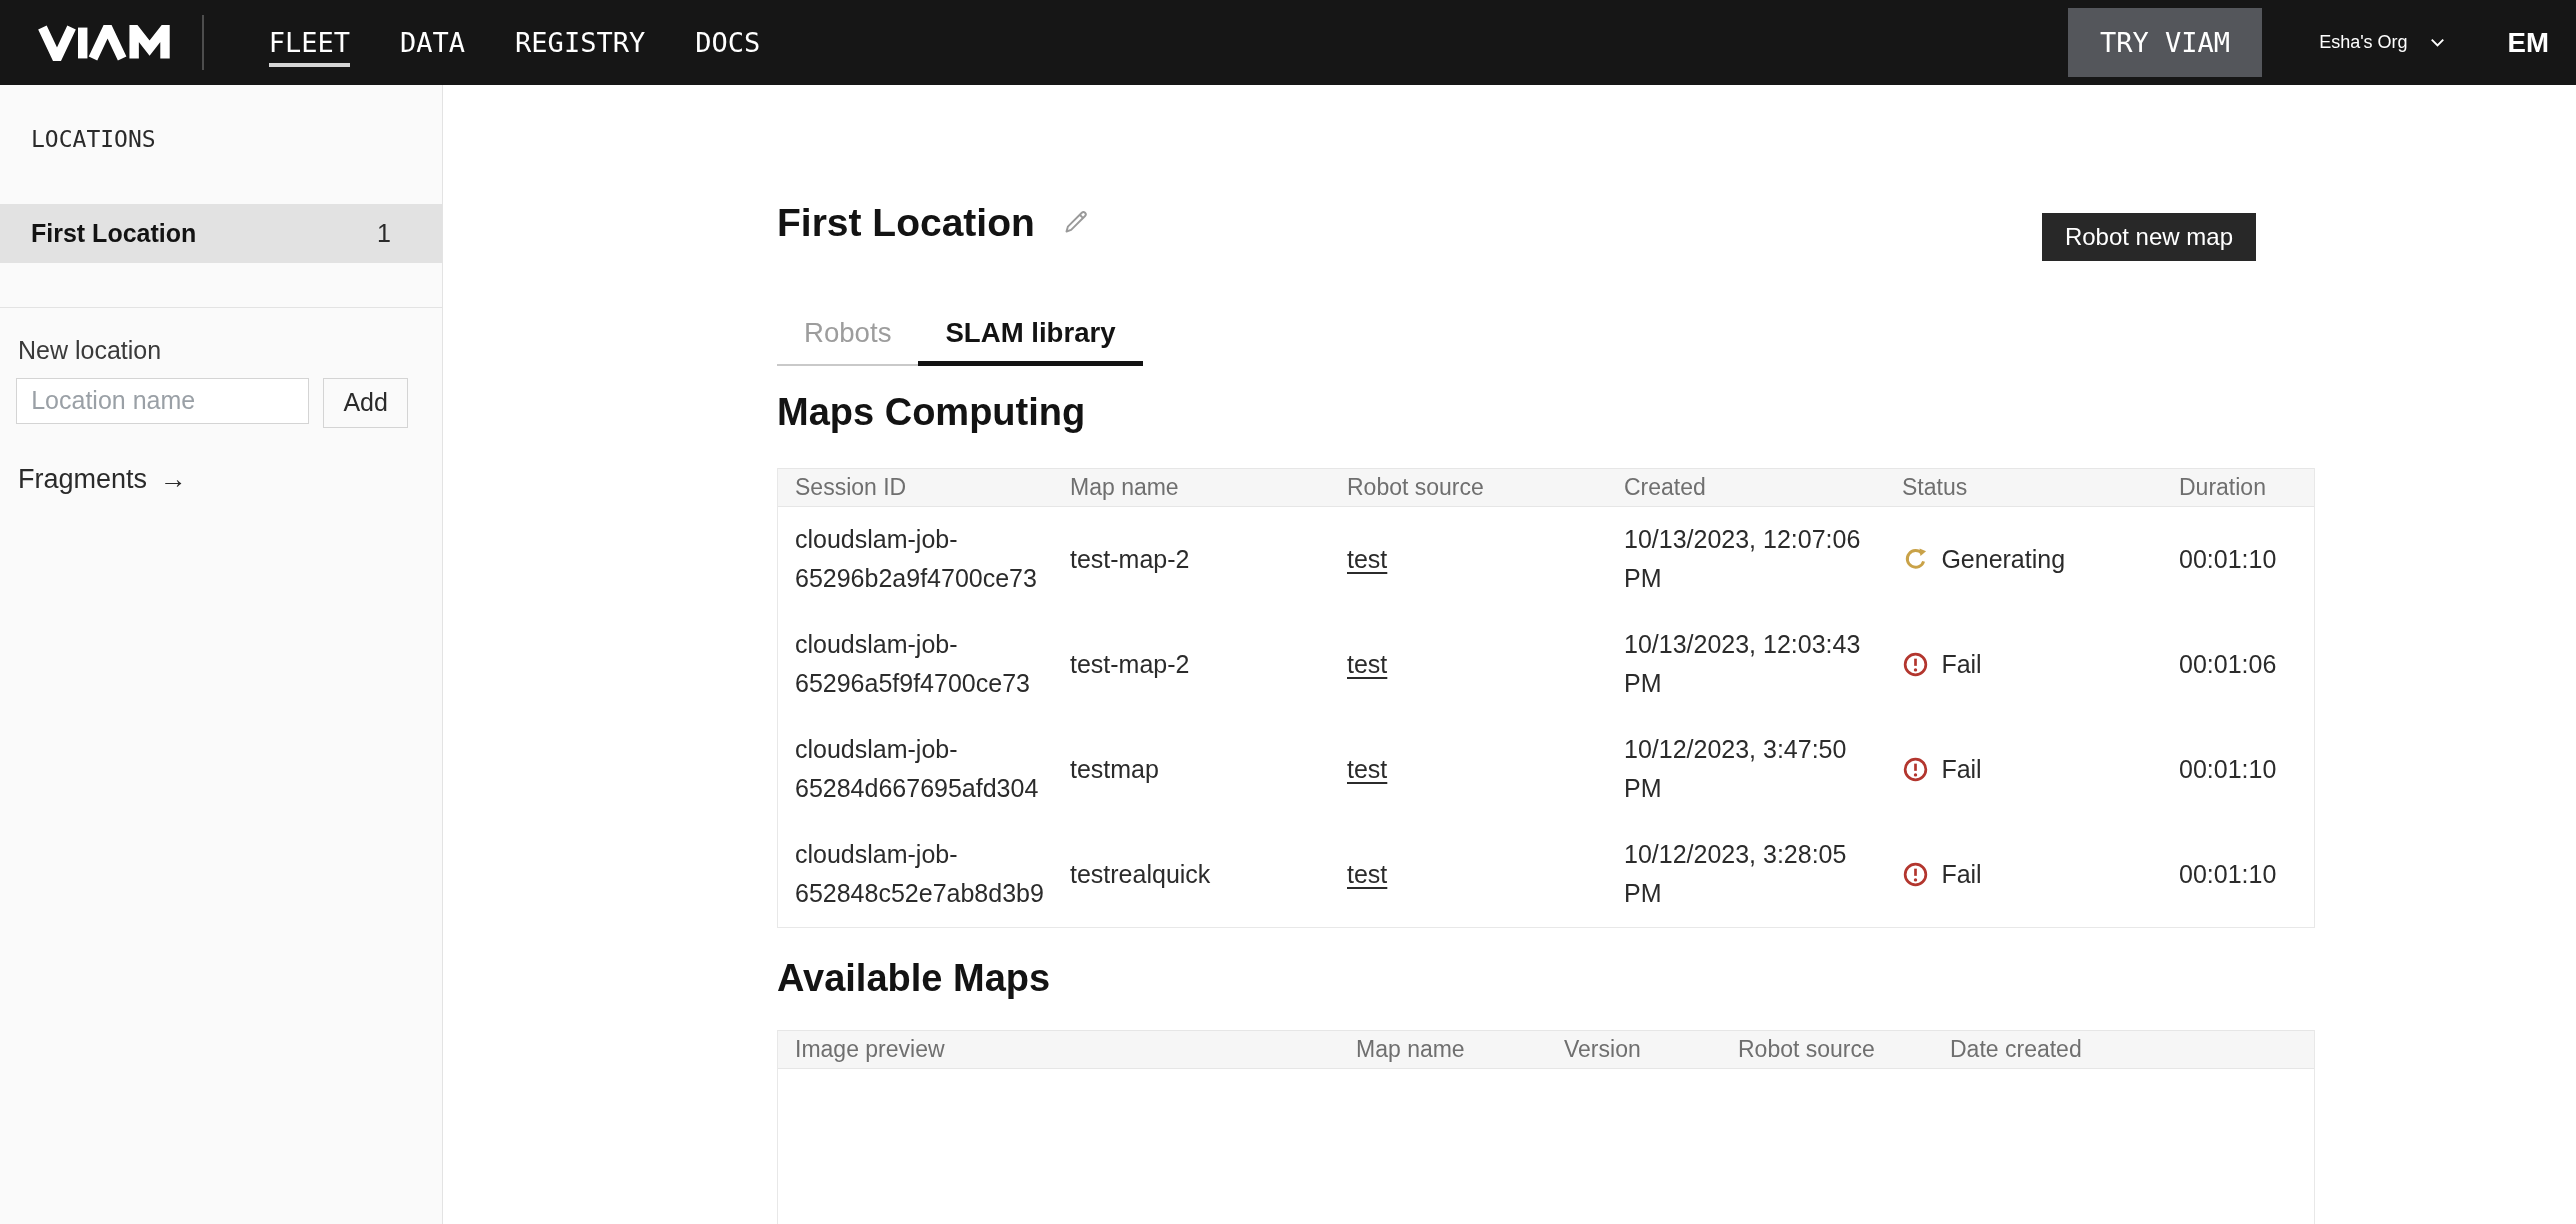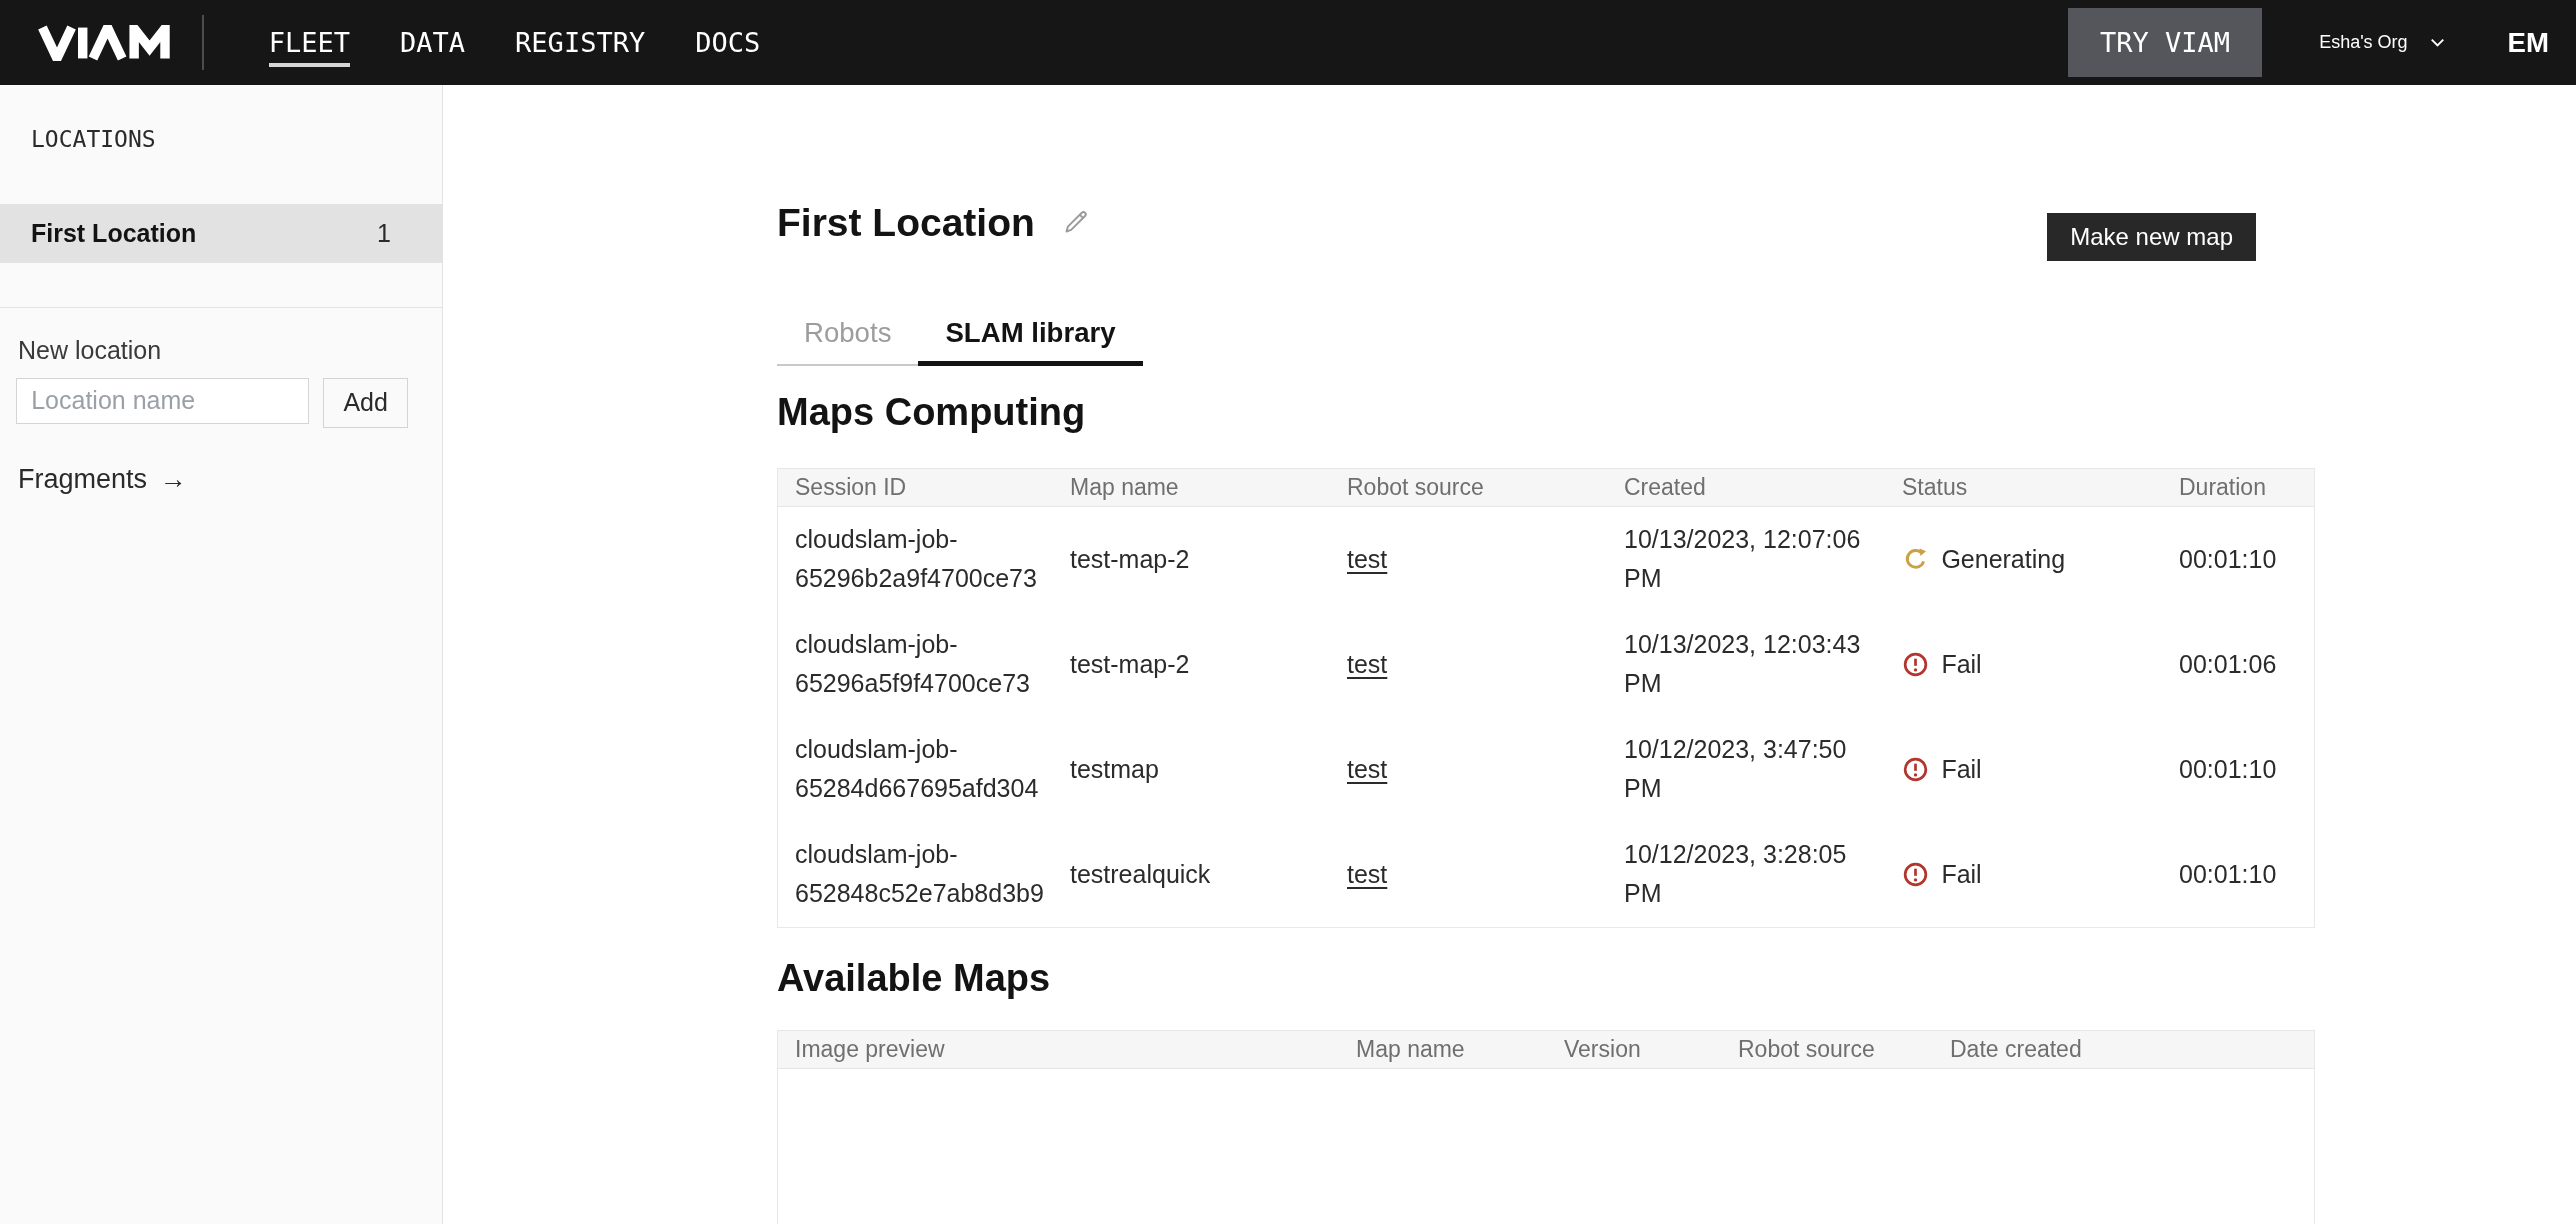--- a/index.html
+++ b/index.html
@@ -129,21 +129,21 @@
 <main class="main">
 
   <div class="title-row">
     <h1 class="page-title">First Location</h1>
     <button class="edit-btn">
       <svg width="27" height="27" viewBox="0 0 24 24" fill="none" stroke="#9a9a9a" stroke-width="1.7" stroke-linejoin="round">
         <path d="M4 20l1.2-4.3L17.6 3.3a2 2 0 0 1 2.9 2.9L8.1 18.6 4 20z"></path>
         <path d="M15.8 5.1l3 3"></path>
       </svg>
     </button>
-    <button class="make-map-btn">Make new map</button>
+    <button class="make-map-btn">Robot new map</button>
   </div>
 
   <div class="tabbar">
     <div class="tab">Robots</div>
     <div class="tab active">SLAM library</div>
   </div>
 
   <h2 class="section-heading">Maps Computing</h2>
 
   <div class="table table-bottom">

